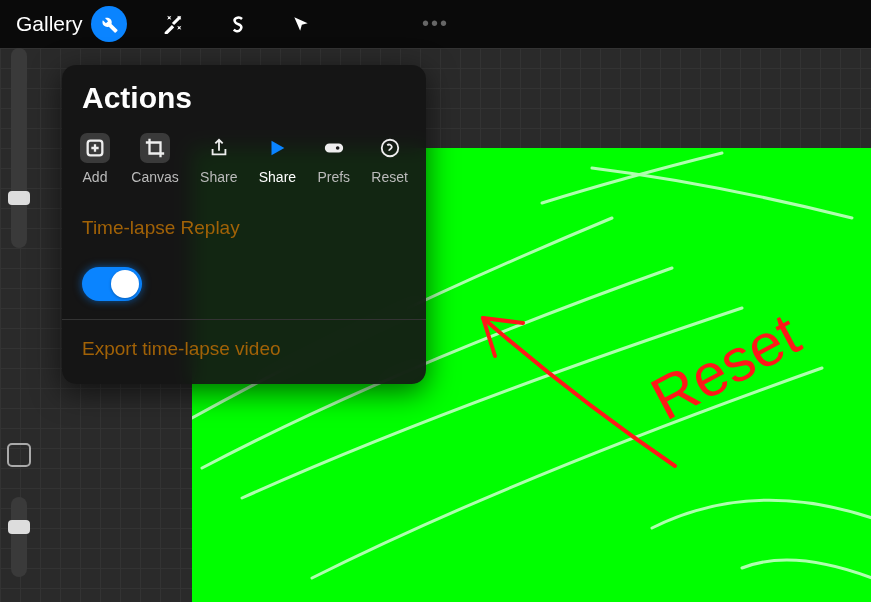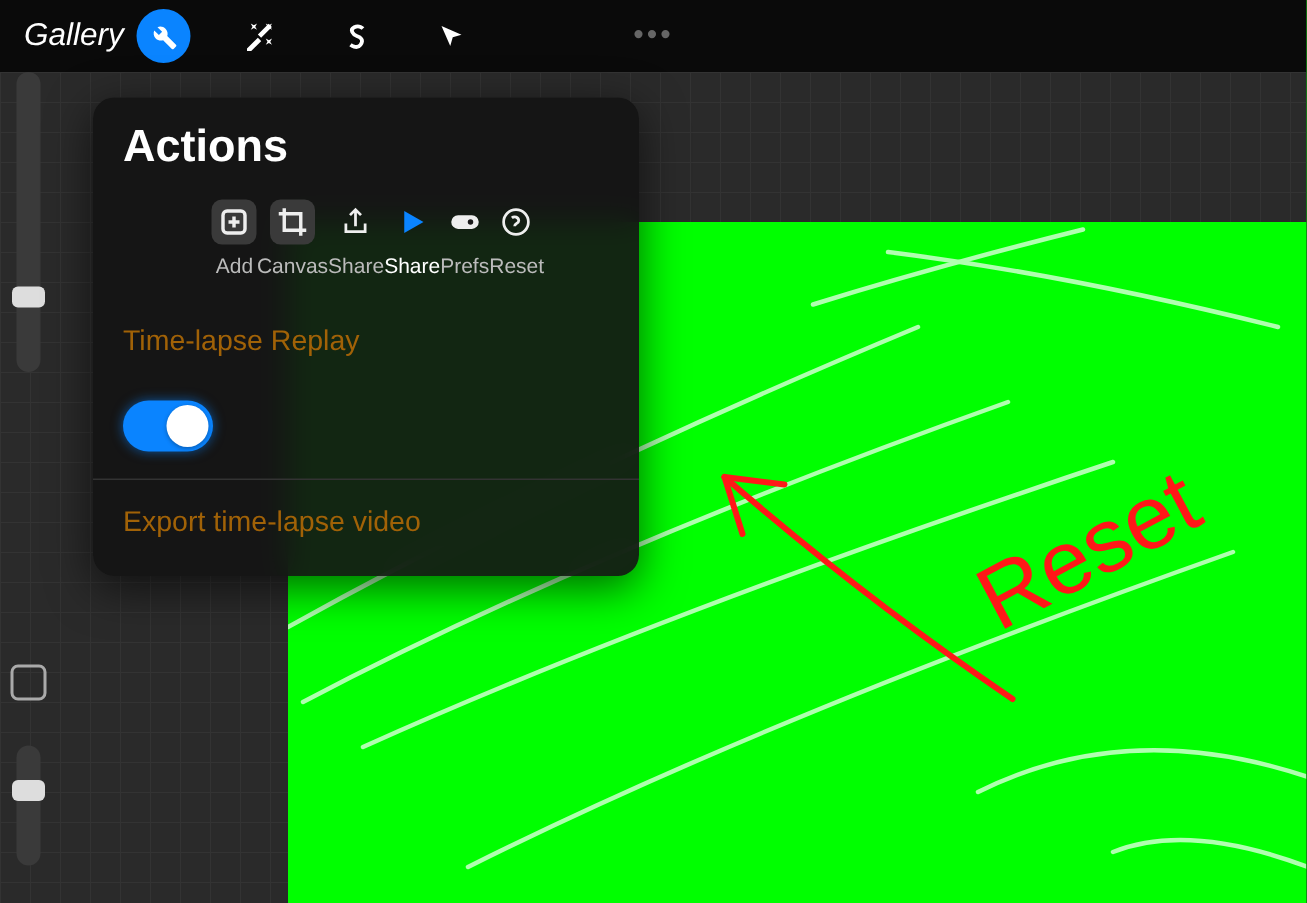--- a/index.html
+++ b/index.html
@@ -15,21 +15,20 @@
       overflow: hidden;
       position: relative;
     }
     .topbar {
       height: 48px;
       display: flex;
       align-items: center;
       padding: 0 16px;
       position: relative;
       background: #0a0a0a;
-      font-style: italic;
     }
     .gallery-link {
       color: #fff;
       font-size: 21px;
       font-weight: 400;
       cursor: pointer;
     }
     .tool-btn {
       width: 36px;
       height: 36px;
@@ -138,23 +137,22 @@
       box-shadow: 0 8px 30px rgba(0,0,0,0.6);
     }
     .panel-title {
       color: #fff;
       font-size: 30px;
       font-weight: 700;
       padding: 0 20px 12px 20px;
     }
     .tab-row {
       display: flex;
-      justify-content: center;
+      justify-content: space-between;
       padding: 6px 18px 14px 18px;
-      margin-left: 16px;
     }
     .tab {
       display: flex;
       flex-direction: column;
       align-items: center;
       gap: 6px;
       cursor: pointer;
       color: #bbb;
       font-size: 14px;
     }

